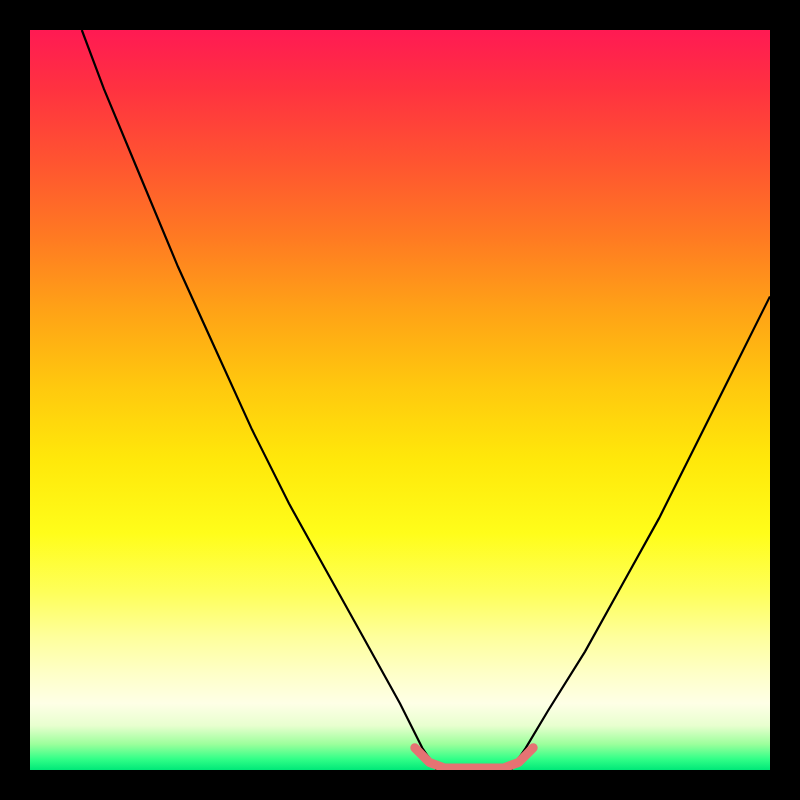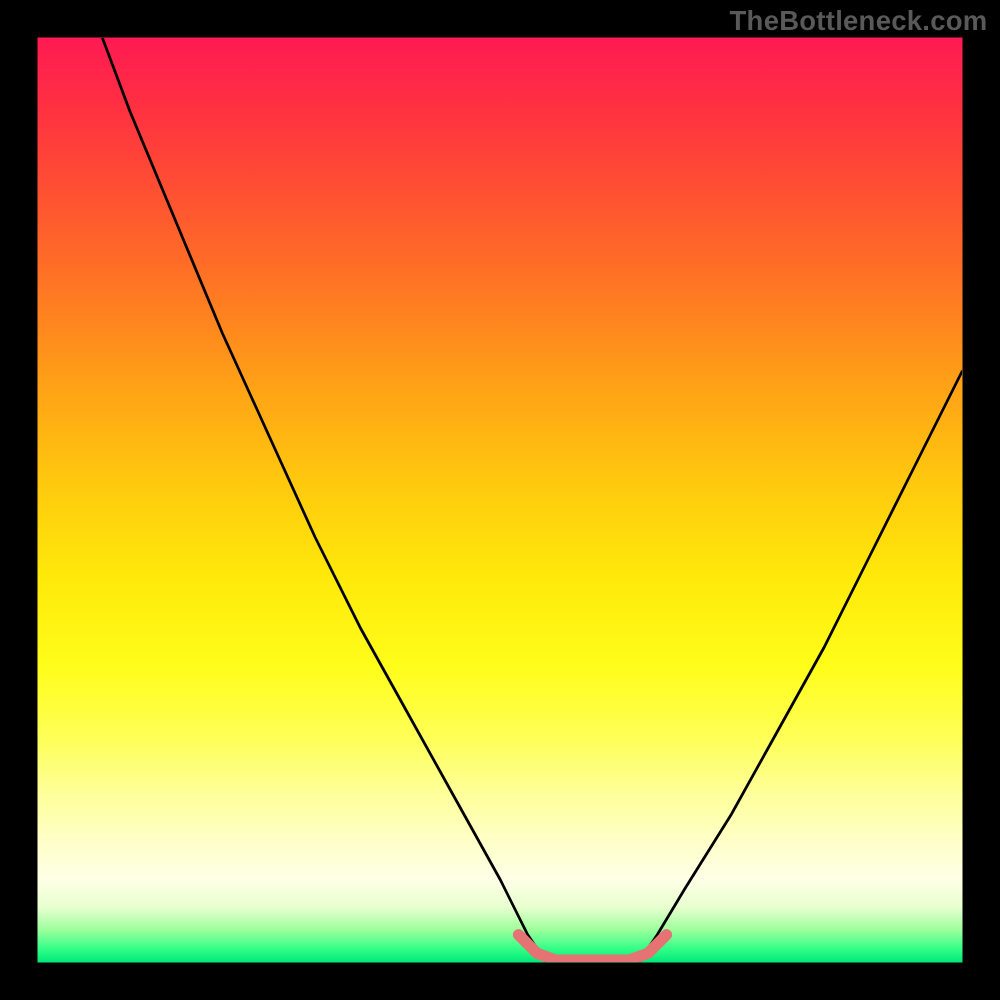--- a/index.html
+++ b/index.html
@@ -58,21 +58,20 @@
     left: 0;
     top: 0;
     width: 740px;
     height: 740px;
   }
 </style>
 </head>
 <body>
 
 <div class="frame">
-  <div class="watermark">TheBottleneck.com</div>
 
   <div class="plot-area">
     <svg class="curves" viewBox="0 0 740 740" preserveAspectRatio="none">
       <path fill="none" stroke="#000" stroke-width="2.2" d="M 51.8 0
                L 74 59.2
                L 111 148
                L 148 236.8
                L 185 318.2
                L 222 399.6
                L 259 473.6

